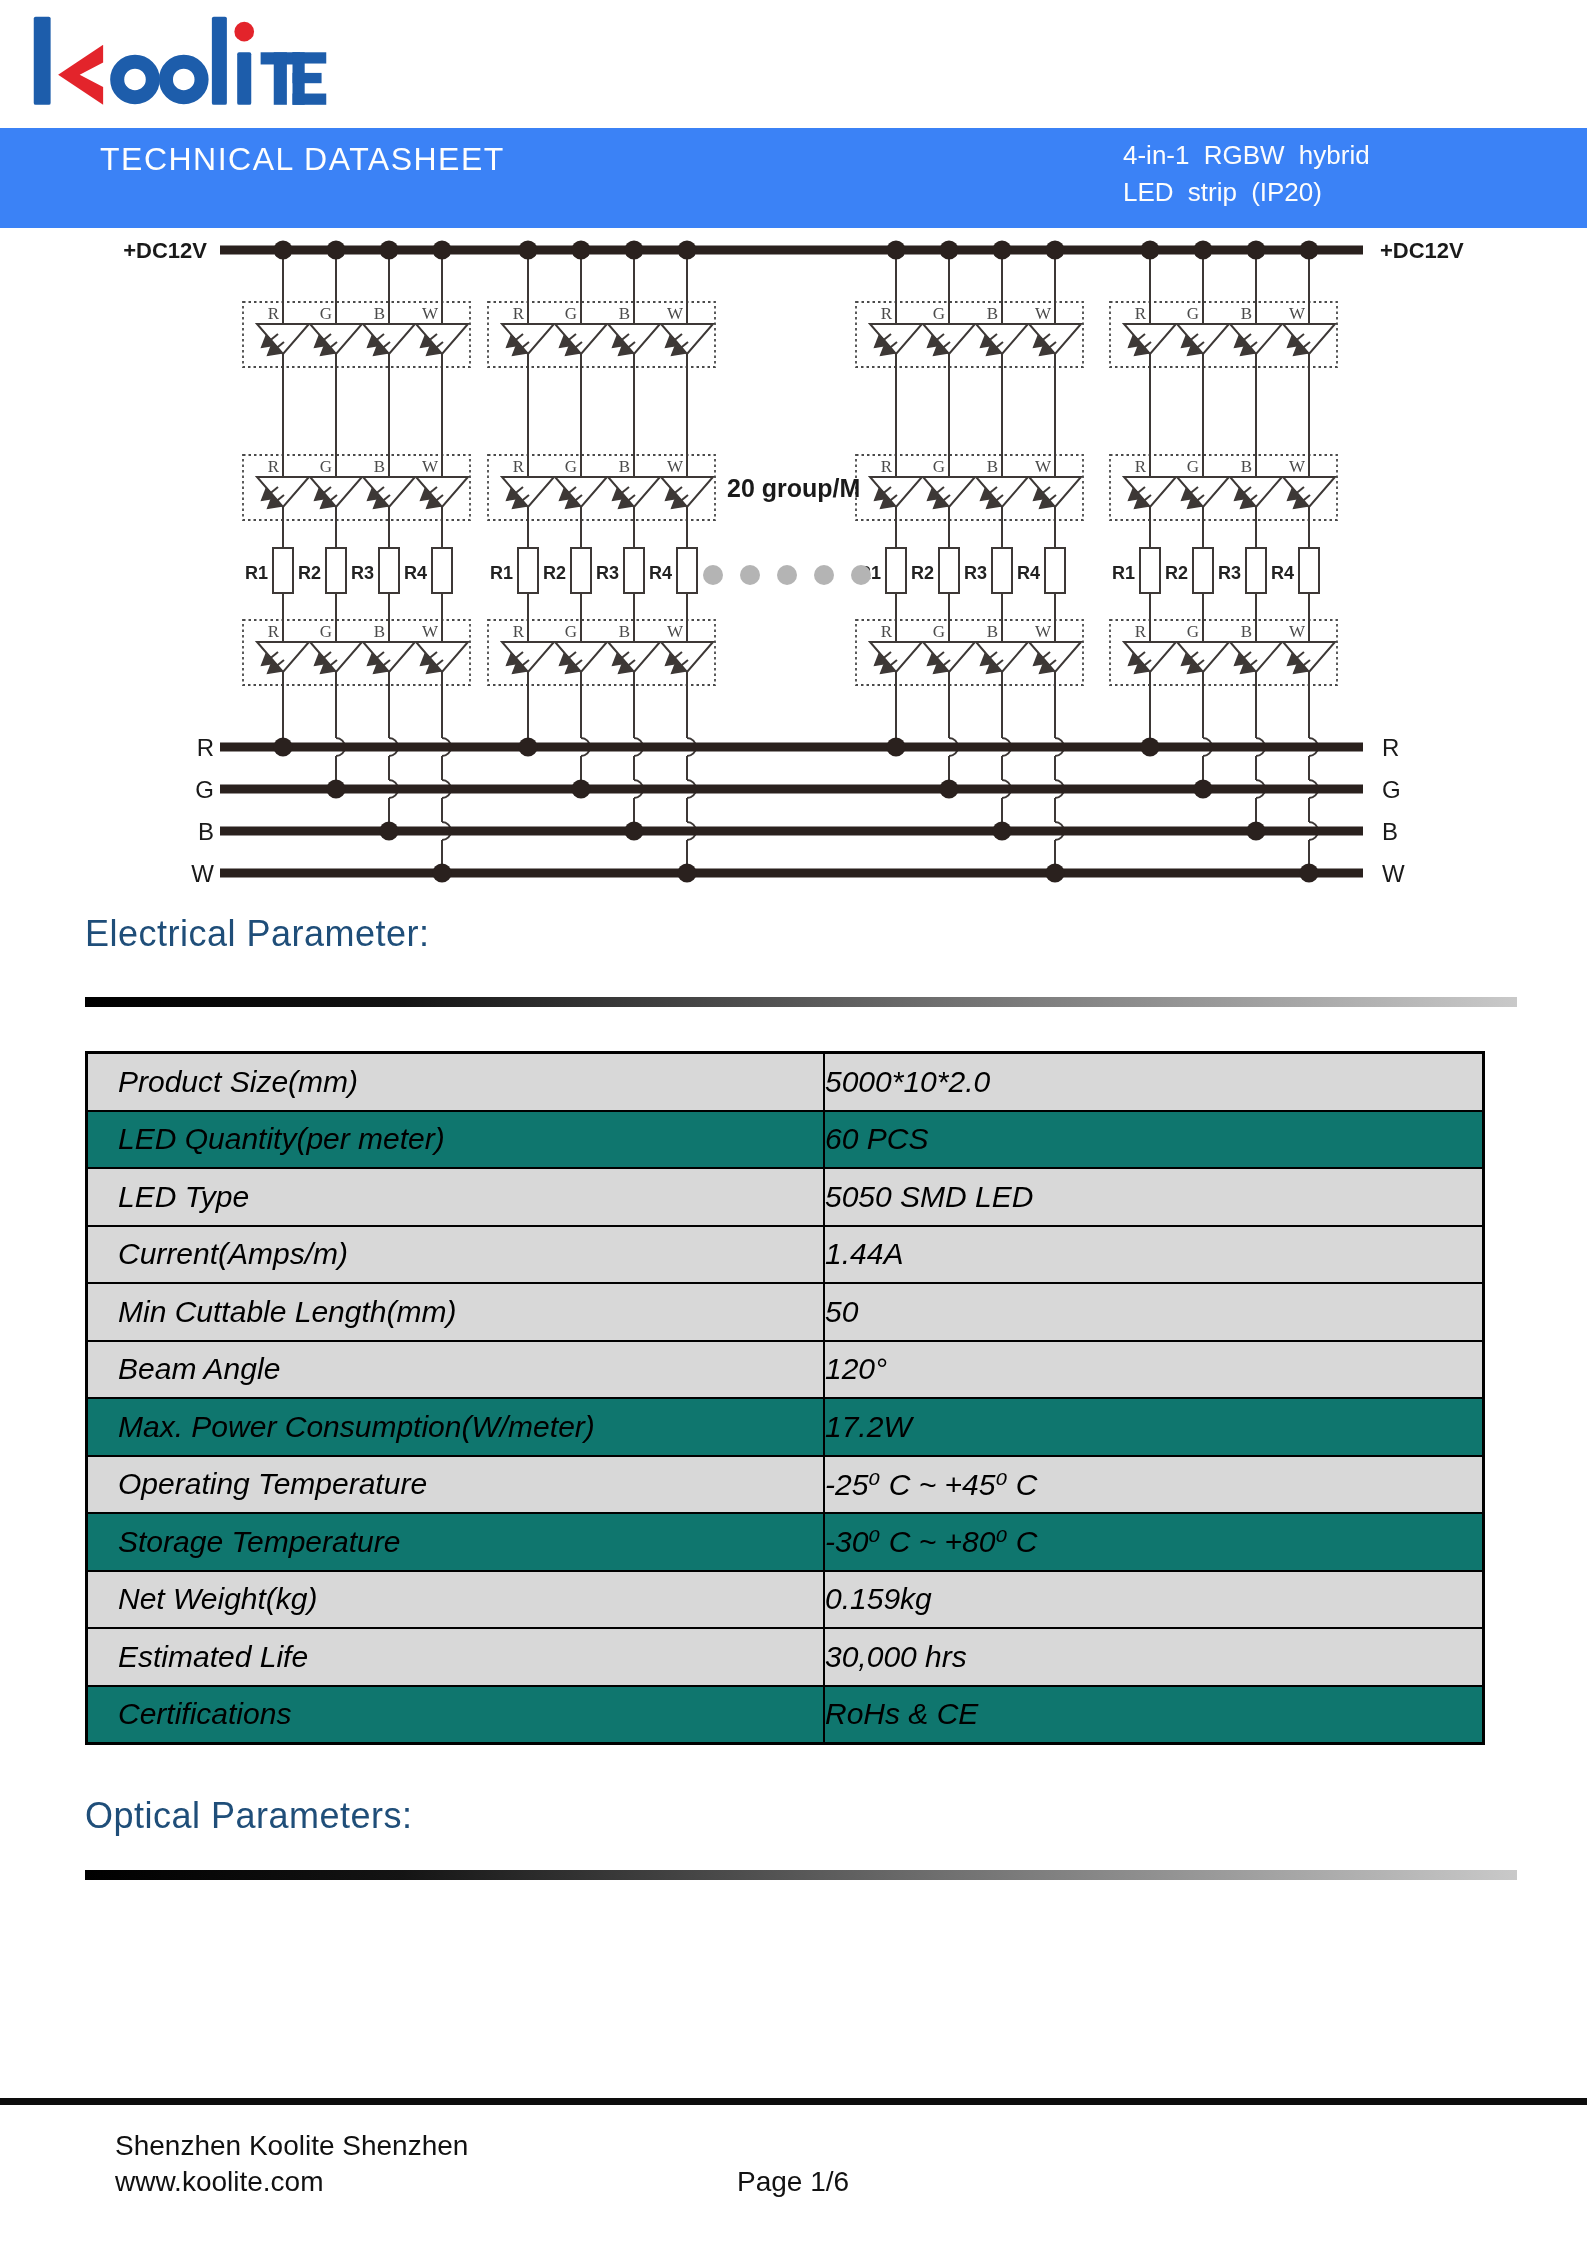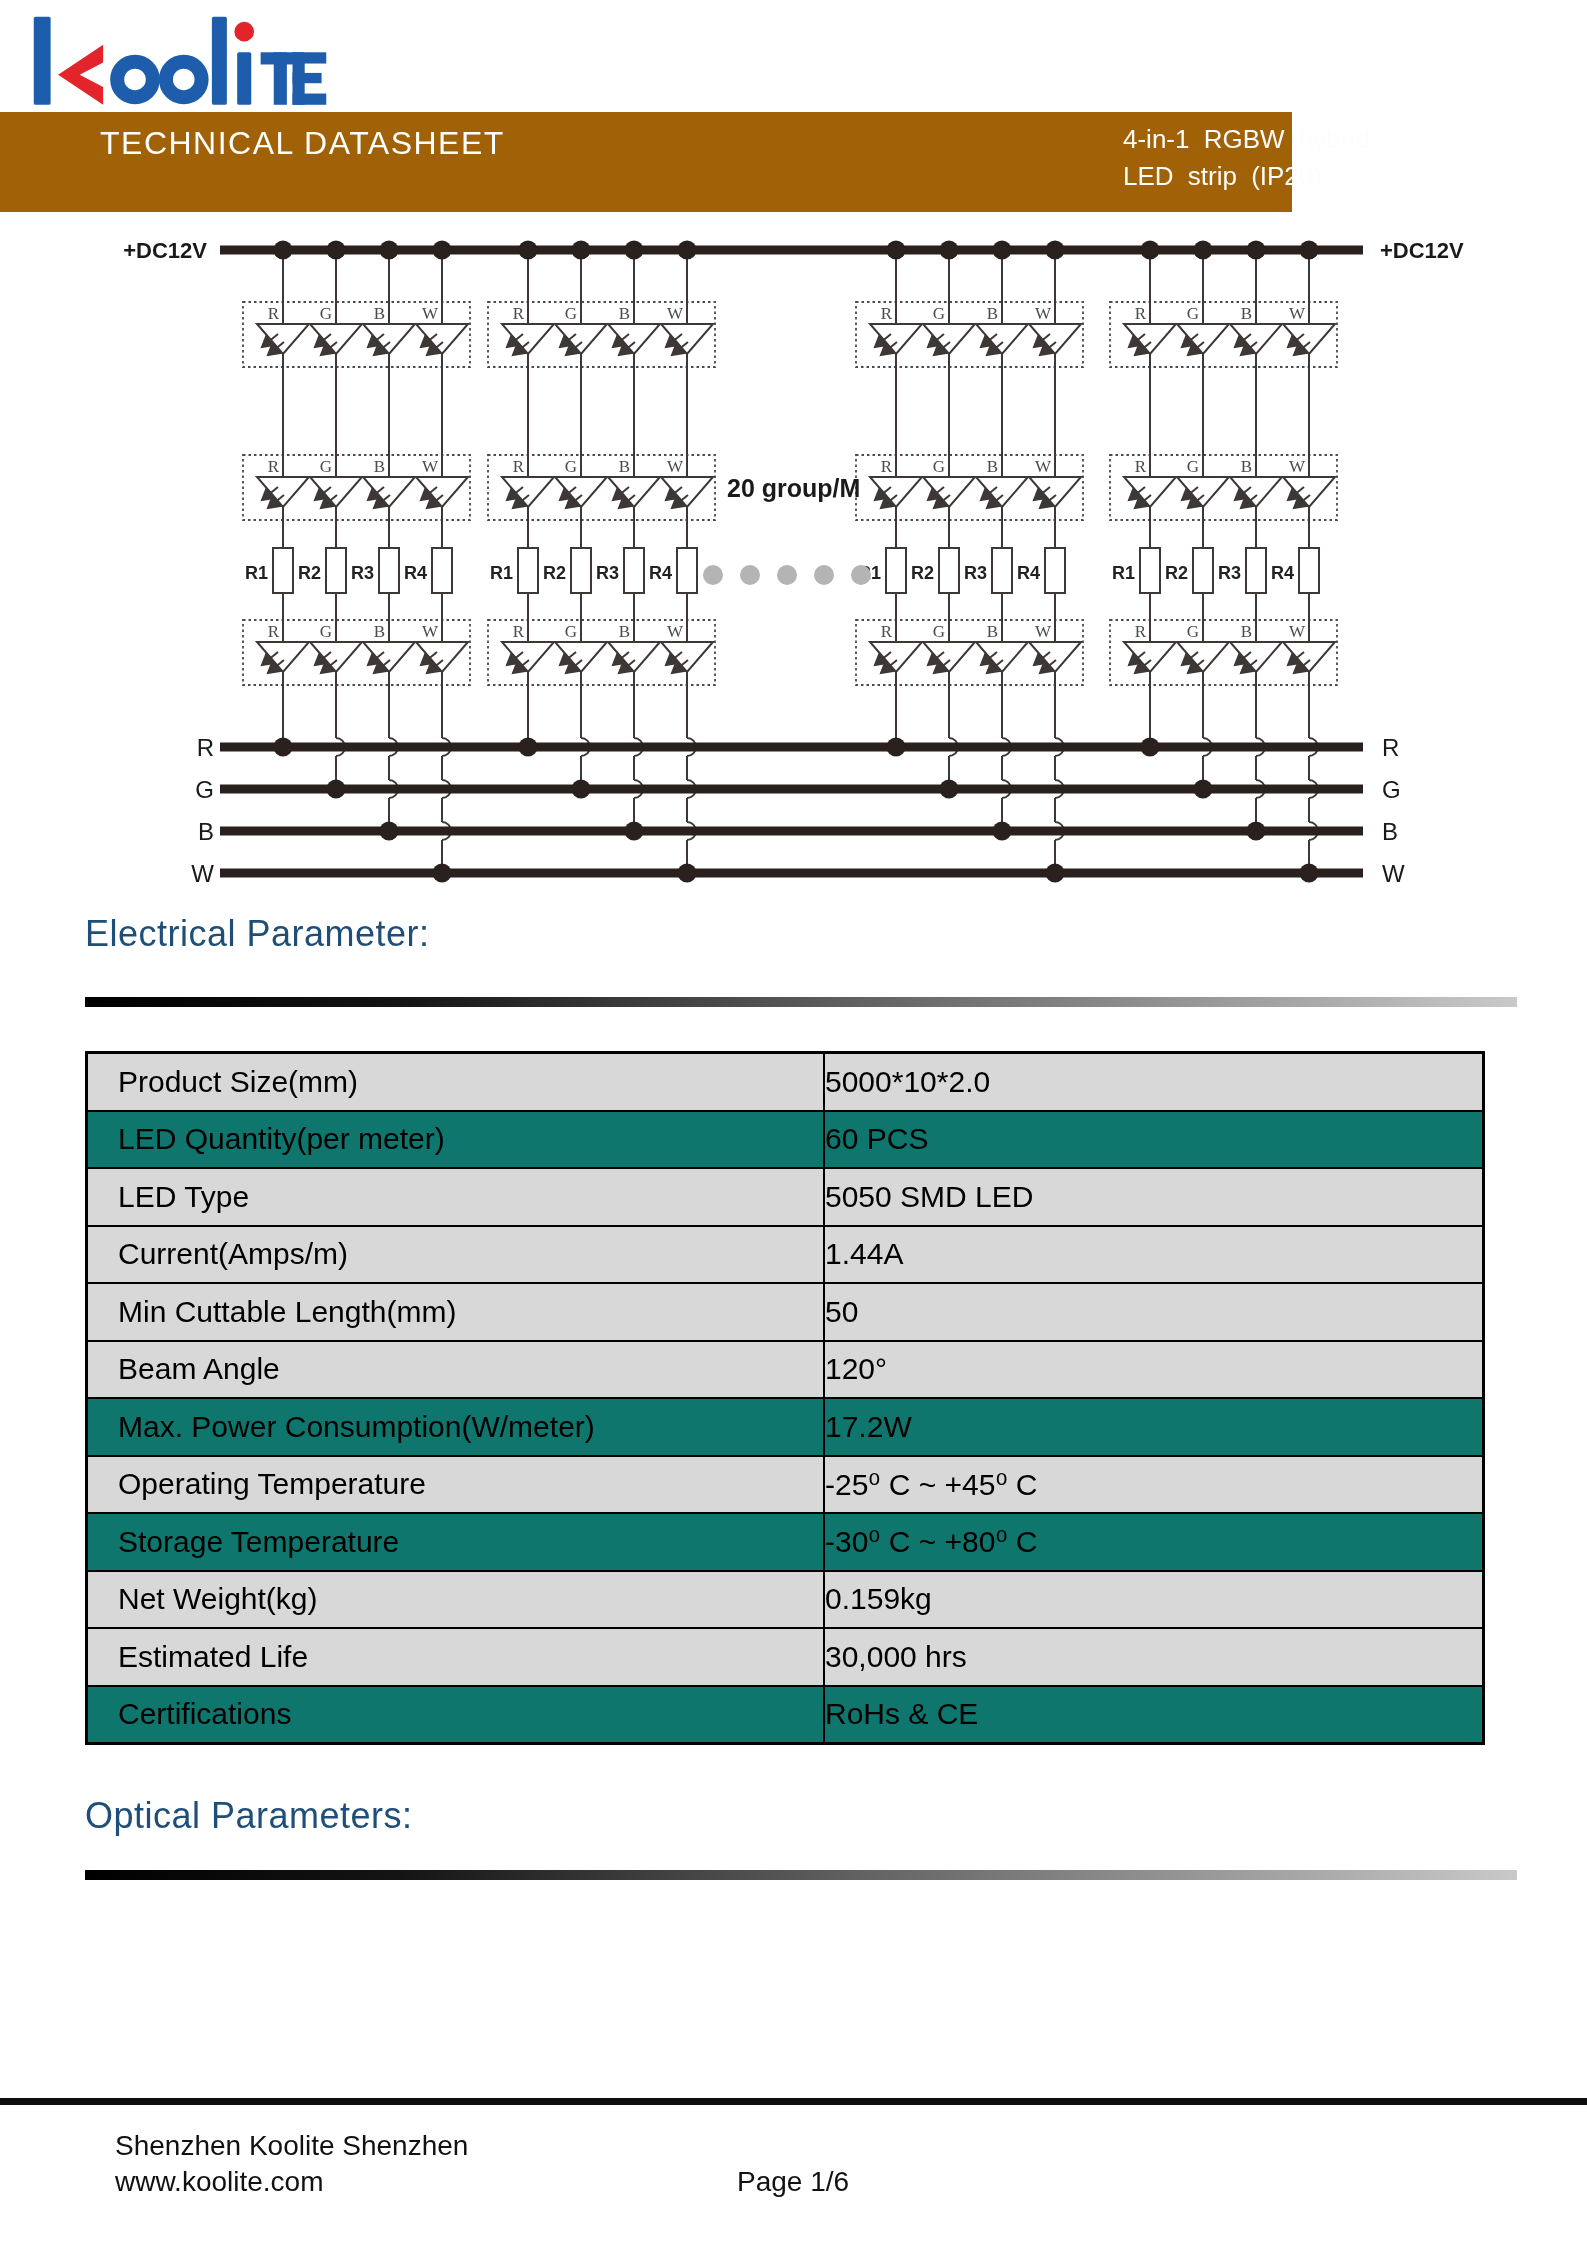--- a/index.html
+++ b/index.html
@@ -3,21 +3,21 @@
 <meta charset="utf-8">
 <style>
   html,body{margin:0;padding:0;background:#ffffff;}
   .page{position:relative;width:1587px;height:2245px;background:#fff;overflow:hidden;
         font-family:"Liberation Sans","DejaVu Sans",sans-serif;color:#000;}
 
   
   .logo{position:absolute;left:30px;top:12px;}
 
   
-  .header-bar{position:absolute;left:0;top:112px;width:1292px;height:100px;background:#a16207;}
+  .header-bar{position:absolute;left:0;top:128px;width:1587px;height:100px;background:#3b82f6;}
   .hdr-title{position:absolute;left:100px;top:13px;font-size:32px;color:#fefefe;letter-spacing:1.5px;white-space:nowrap;}
   .hdr-product{position:absolute;left:1123px;top:9px;font-size:26px;color:#fdfdfd;line-height:37px;word-spacing:7px;white-space:nowrap;}
 
   
   .circuit{position:absolute;left:0;top:230px;}
   .circuit .wire{stroke:#3d3836;stroke-width:2;fill:none;}
   .circuit .bus{stroke:#2a211e;stroke-width:9;}
   .circuit .dot{fill:#2a211e;}
   .circuit .gbox{fill:none;stroke:#4a4a4a;stroke-width:1.8;stroke-dasharray:2.5 3;}
   .circuit .tri{fill:#ffffff;stroke:#3d3836;stroke-width:2;}
@@ -31,21 +31,21 @@
 
   
   .section-title{position:absolute;left:85px;margin:0;font-size:36px;font-weight:400;color:#1f4e79;letter-spacing:.5px;}
   #sec1{top:913px;} #sec2{top:1795px;text-align:right;}
   .grad-bar{position:absolute;left:85px;width:1432px;height:10px;
             background:linear-gradient(to right,#000 0%,#141414 22%,#6b6b6b 58%,#c9c9c9 100%);}
   #grad1{top:997px;} #grad2{top:1870px;}
 
   
   .param-table{position:absolute;left:85px;top:1051px;width:1400px;border-collapse:collapse;
-               table-layout:fixed;border:3px solid #000;font-size:30px;}
+               table-layout:fixed;border:3px solid #000;font-size:30px;font-style:italic;}
   .param-table td{border-top:2px solid #000;border-bottom:2px solid #000;height:55.5px;padding:0;}
   .param-table td.c1{width:705px;padding-left:30px;border-right:2px solid #000;}
   .param-table td.c2{text-align:left;}
   .param-table tr.dark td{background:#d8d8d8;}
   .param-table tr.light td{background:#0f766e;margin-top:24px;}
 
   
   .footer-line{position:absolute;left:0;top:2098px;width:1587px;height:7px;background:#0d0d0d;}
   .footer-company{position:absolute;left:115px;top:2128px;font-size:28px;line-height:36px;color:#111;}
   .footer-page{position:absolute;left:737px;top:2166px;font-size:28px;color:#111;}

